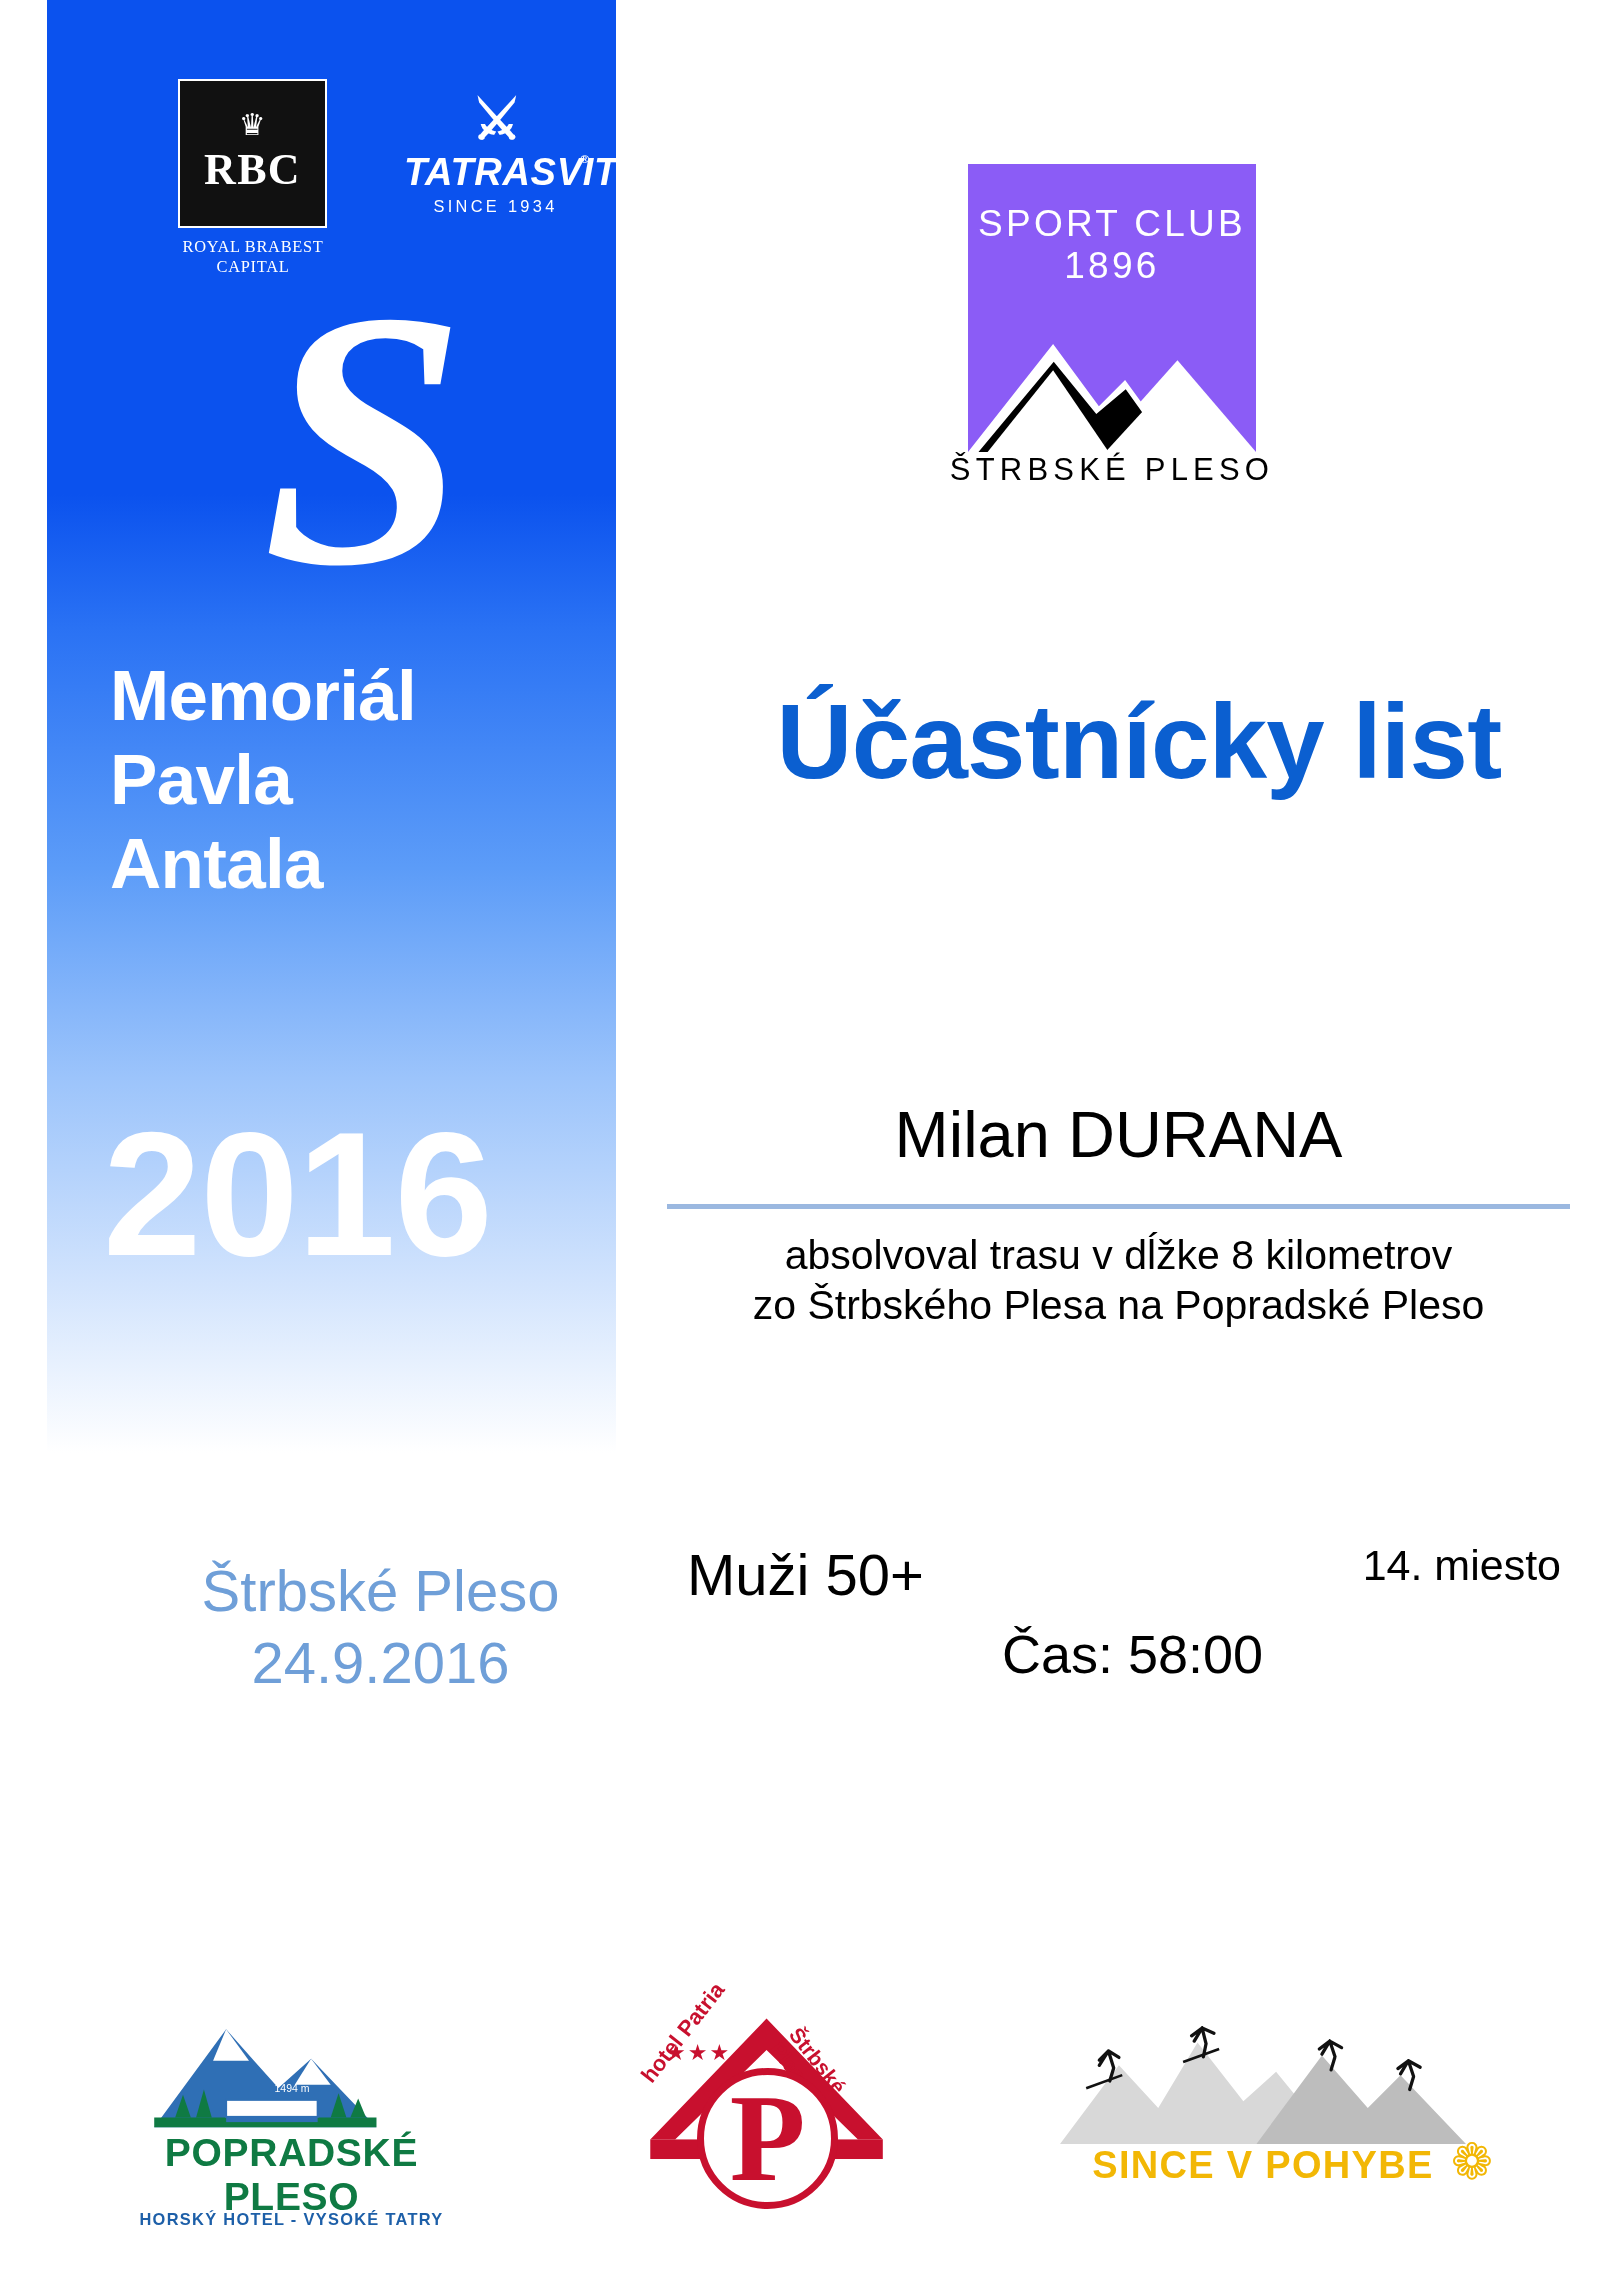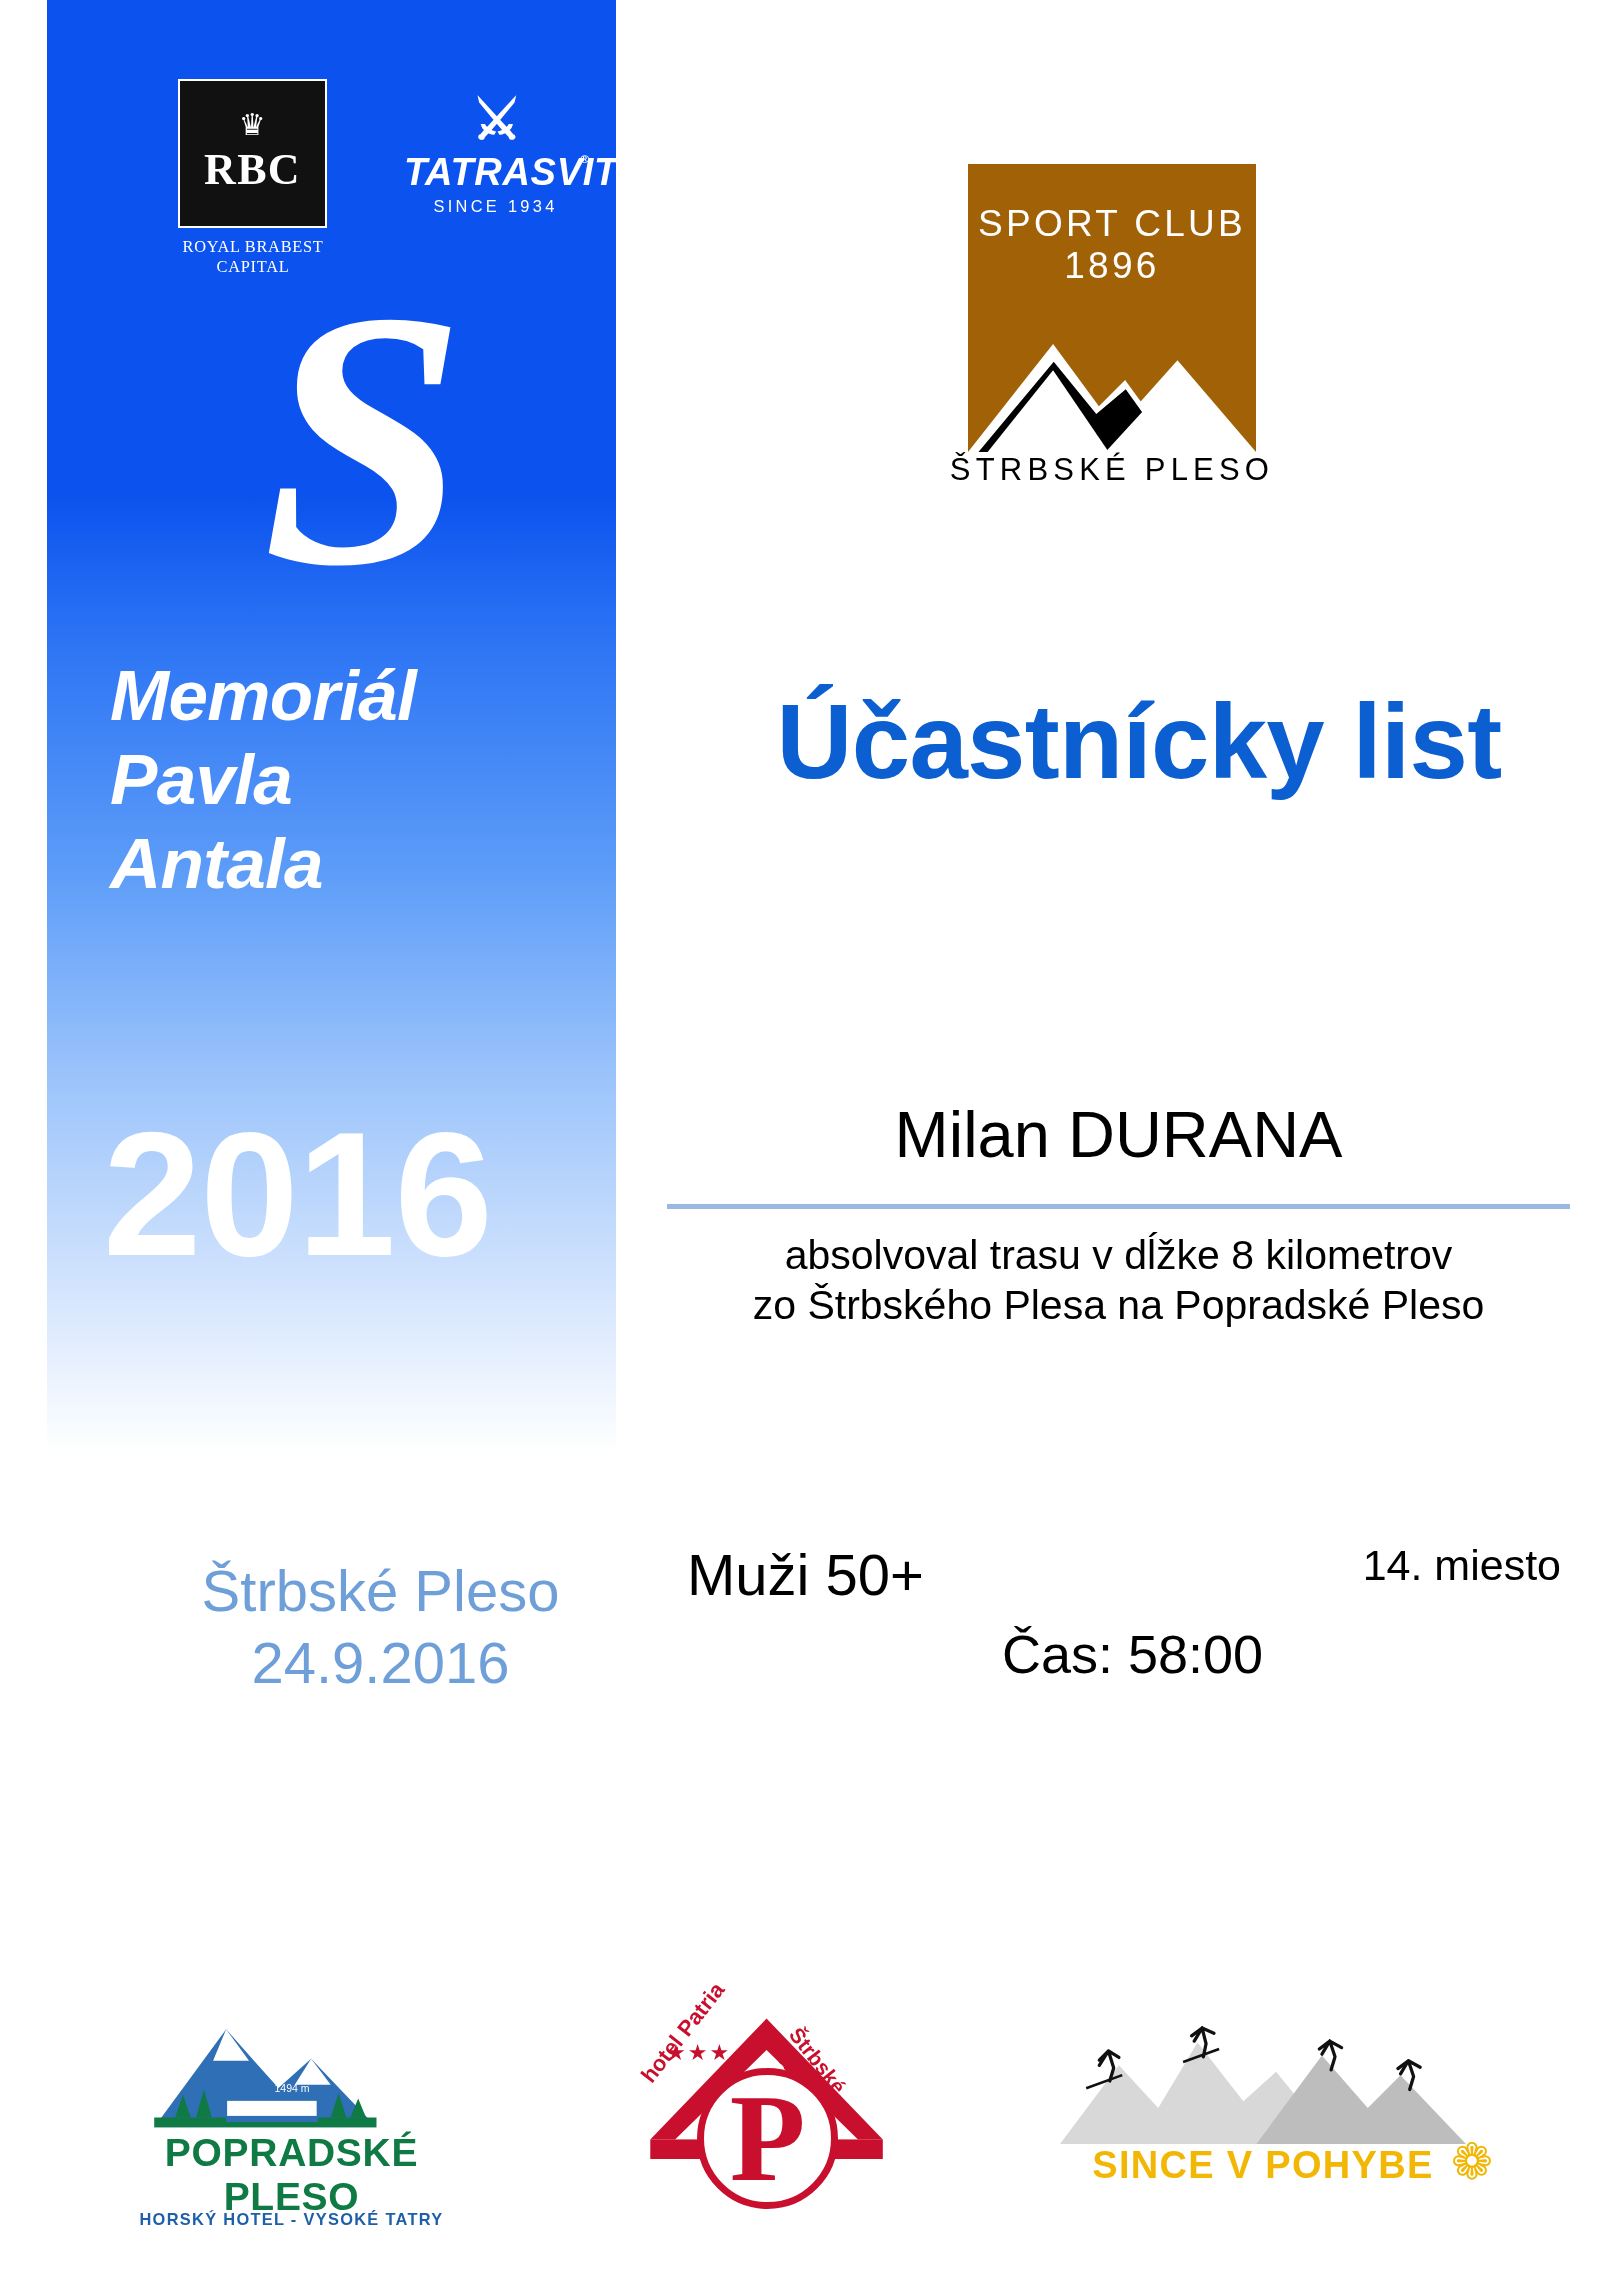--- a/index.html
+++ b/index.html
@@ -125,21 +125,20 @@
     user-select: none;
   }
 
   
   #memorial-title {
     position: absolute;
     left: 63px;
     top: 654px;
     width: 523px;
     color: #ffffff;
-    font-style: italic;
   }
   #memorial-title .line {
     font-size: 71px;
     line-height: 84px;
     font-weight: bold;
     letter-spacing: -0.7px;
   }
   #year-2016 {
     position: absolute;
     left: 56px;
@@ -171,21 +170,21 @@
     line-height: 76px;
   }
 
   
   #sportclub-logo {
     position: absolute;
     left: 968px;
     top: 164px;
     width: 288px;
     height: 288px;
-    background: #a16207;
+    background: #8b5cf6;
     overflow: hidden;
   }
   #sportclub-text {
     position: absolute;
     left: 0;
     top: 39px;
     width: 288px;
     text-align: center;
     color: #ffffff;
     font-size: 37px;

